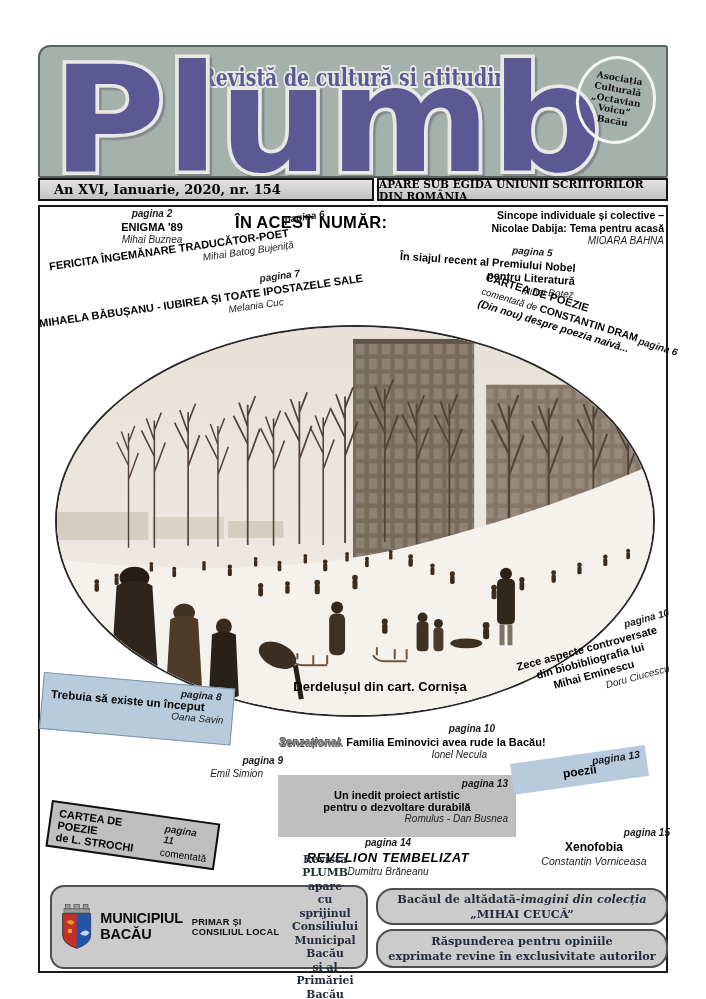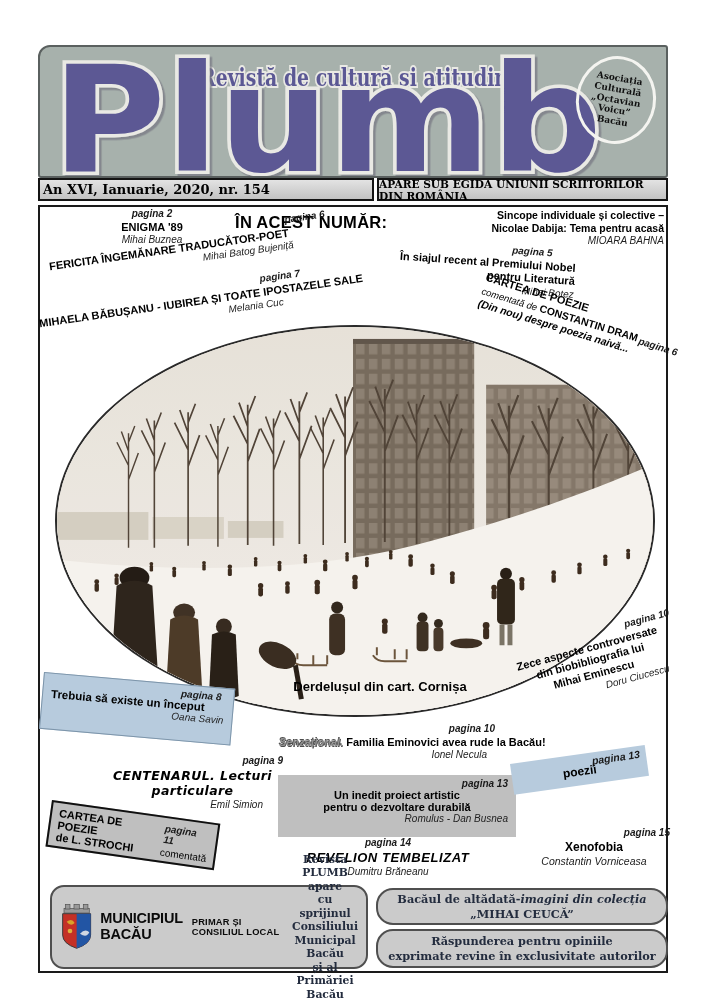--- a/index.html
+++ b/index.html
@@ -14,21 +14,21 @@
   .masthead{position:absolute;left:38px;top:45px;width:630px;height:133px;
     background:var(--header-bg);border:2px solid #5a605f;border-radius:12px 3px 3px 3px;overflow:hidden;}
   .masthead svg{display:block;width:100%;height:100%;}
   .badge{position:absolute;right:10px;top:9px;width:80px;height:88px;border:3px solid #f4f4f0;
     border-radius:50%;display:flex;flex-direction:column;align-items:center;justify-content:center;
     transform:rotate(10deg);font-family:"DejaVu Serif",serif;font-weight:bold;font-size:9px;
     line-height:1.2;color:#101010;text-align:center;}
   .issuebar{position:absolute;top:178px;height:23px;background:linear-gradient(#e3e3e3,#c2c2c2);
     border:2px solid #141414;font-family:"DejaVu Serif",serif;font-weight:bold;color:#000;
     display:flex;align-items:center;}
-  .issue-left{left:38px;width:336px;padding-left:3px;font-size:13px;}
+  .issue-left{left:38px;width:336px;padding-left:14px;font-size:13px;}
   .issue-right{left:377px;width:291px;justify-content:center;font-size:10.6px;}
 
   
   .content{position:absolute;left:38px;top:205px;width:630px;height:768px;border:2px solid #1a1a1a;background:#fff;}
   .toc-heading{position:absolute;left:195px;top:6px;width:230px;text-align:left;
     font-size:16.5px;font-weight:bold;color:#000;letter-spacing:.3px;}
 
   .art{position:absolute;line-height:1.25;color:#000;}
   .pg{font-style:italic;font-weight:bold;font-size:10px;color:#1a1a1a;}
   .ttl{font-weight:bold;font-size:11px;}
@@ -292,21 +292,20 @@
     <div class="art" style="left:222px;top:516px;width:255px;z-index:4;">
       <div class="pg r" style="padding-right:22px;">pagina 10</div>
       <div class="c" style="font-size:11px;white-space:nowrap;">
         <span class="senz">Senzațional.</span><span class="ttl"> Familia Eminovici avea rude la Bacău!</span>
       </div>
       <div class="auth r" style="padding-right:30px;">Ionel Necula</div>
     </div>
 
     <div class="art" style="left:40px;top:548px;width:225px;z-index:4;">
       <div class="pg r" style="padding-right:22px;">pagina 9</div>
-      <div class="ttl comic c" style="font-size:12.5px;">CENTENARUL.  Lecturi particulare</div>
       <div class="auth r" style="padding-right:42px;">Emil Simion</div>
     </div>
 
     <div class="graybox strochi">
       <div class="rowflex">
         <span class="ttl">CARTEA DE POEZIE</span>
         <span class="pg">pagina 11</span>
       </div>
       <div class="rowflex">
         <span class="ttl">de L. STROCHI</span>

